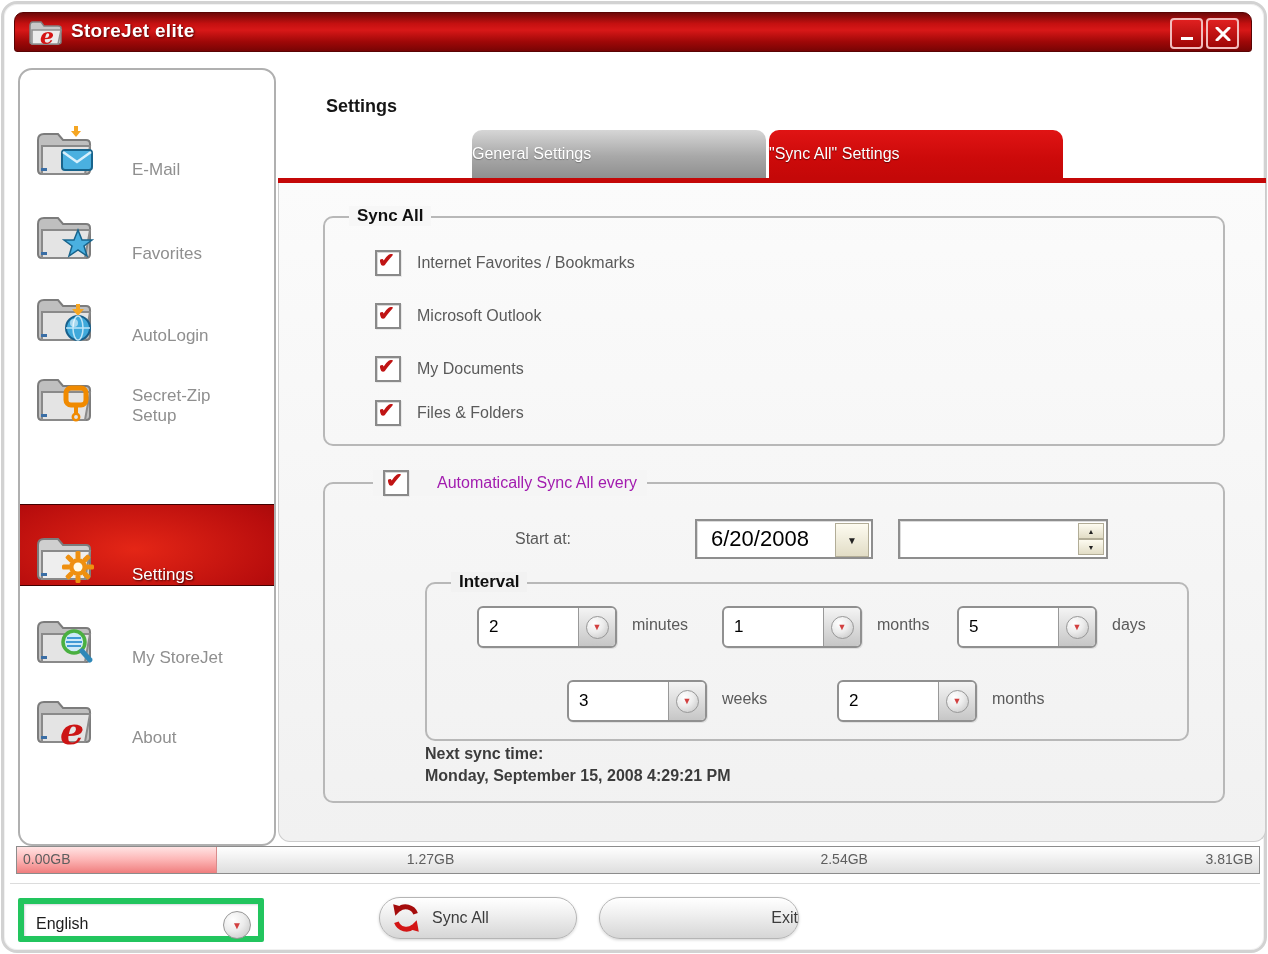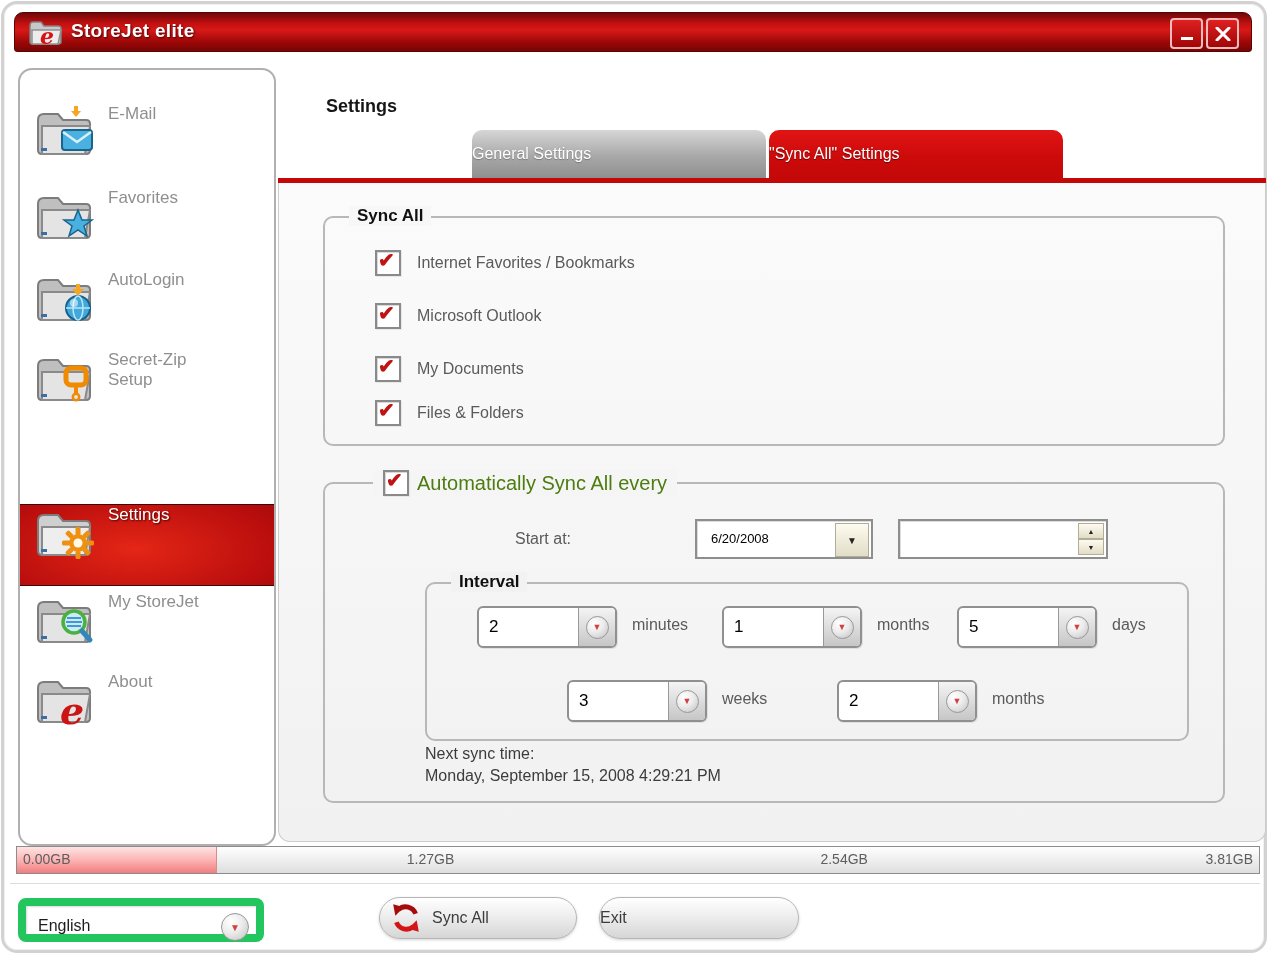--- a/index.html
+++ b/index.html
@@ -17,21 +17,21 @@
                     text-shadow:1px 1px 2px #4d0000; letter-spacing:.3px; }
   .titlebar-icon { position:absolute; left:12px; top:4px; }
   .winbtn { position:absolute; top:5px; width:29px; height:27px; border-radius:4px;
             background:linear-gradient(180deg,#e02020,#a00606); border:2px solid #f2bcbc;
             display:flex; align-items:center; justify-content:center; cursor:pointer; }
   .winbtn.min { right:48px; } .winbtn.close { right:12px; }
 
   
   .sidebar { position:absolute; left:14px; top:64px; width:254px; height:774px;
              background:#ffffff; border:2px solid #b0b0b0; border-radius:14px; overflow:hidden; }
-  .side-item { position:absolute; left:0; width:100%; height:76px; display:flex; align-items:flex-start; cursor:pointer; }
+  .side-item { position:absolute; left:0; width:100%; height:76px; display:flex; align-items:flex-end; cursor:pointer;gap:24px; }
   .side-icon { margin-left:14px; width:64px; height:56px; flex:0 0 64px; }
   .side-label { margin-left:10px; font-size:17px; color:#8f8f8f; line-height:20px; }
   .side-item.selected { background:radial-gradient(120% 150% at 45% 55%, #e42616 0%, #b80d0d 48%, #6f0303 100%);
                         border-top:1px solid #420000; border-bottom:1px solid #420000; }
   .side-item.selected .side-label { color:#ffffff; text-shadow:1px 1px 2px #400; }
 
   
   .page-title { position:absolute; left:322px; top:92px; font-size:18px; font-weight:bold; color:#161616; }
   .tab { position:absolute; top:126px; width:294px; height:48px; border-radius:10px 10px 0 0;
          display:flex; align-items:center; justify-content:flex-start; font-size:16px; color:#ffffff; cursor:pointer; }
@@ -53,74 +53,74 @@
   
   .cb { display:inline-block; width:22px; height:22px; background:#ffffff; border:2px solid #8a8a8a;
         box-shadow:inset 1px 1px 0 #d8d8d8, 1px 1px 0 #e8e8e8; position:relative; cursor:pointer; flex:0 0 22px; }
   .cb .cb-mark { position:absolute; left:1px; top:-4px; font-size:20px; font-weight:bold; color:#c01414; }
   .cb-row { position:absolute; display:flex; align-items:center; height:28px; }
   .cb-row .cb-label { margin-left:16px; font-size:16px; color:#5a5a5a; }
 
   
   .auto-legend { position:absolute; left:94px; top:287px; height:26px; display:flex; align-items:center;
                  background:#f5f5f5; padding:0 10px; z-index:2; }
-  .auto-legend .cb-label { margin-left:8px; font-size:20px; color:#4d7c0f; }
+  .auto-legend .cb-label { margin-left:28px; font-size:16px; color:#a21caf; }
 
   .small-label { position:absolute; font-size:16px; color:#5a5a5a; }
 
   
   .dcombo { position:absolute; height:40px; background:#ffffff; border:2px solid #8e8e8e;
             box-shadow:inset 1px 1px 0 #dcdcdc; box-sizing:border-box; }
-  .dcombo .val { display:block; line-height:36px; padding-left:14px; font-size:13px; color:#000; }
+  .dcombo .val { display:block; line-height:36px; padding-left:14px; font-size:22px; color:#000; }
   .dbtn { position:absolute; right:2px; top:2px; width:32px; height:32px;
           background:linear-gradient(180deg,#fdfbf0,#e2ddc6); border:1px solid #b2ad97;
           display:flex; align-items:center; justify-content:center; font-size:10px; color:#222; cursor:pointer; }
   .spin { position:absolute; right:2px; top:2px; width:26px; height:32px; display:flex; flex-direction:column; }
   .spin-btn { flex:1; background:linear-gradient(180deg,#fdfbf0,#e2ddc6); border:1px solid #b2ad97;
               font-size:7px; color:#222; display:flex; align-items:center; justify-content:center; cursor:pointer; }
 
   
   .icombo { position:absolute; width:140px; height:42px; background:#ffffff; border:2px solid #909090;
             border-radius:6px; box-shadow:1px 1px 0 #e0e0e0; box-sizing:border-box; }
   .icombo .val { display:block; line-height:38px; padding-left:10px; font-size:17px; color:#000; }
   .icombo .btn { position:absolute; right:0; top:0; width:36px; height:38px;
                  background:linear-gradient(180deg,#f4f4f4,#c6c6c6); border-left:1px solid #999;
                  border-radius:0 4px 4px 0; display:flex; align-items:center; justify-content:center; cursor:pointer; }
   .circle-glyph { width:21px; height:21px; border-radius:50%;
                   background:radial-gradient(circle at 35% 30%, #ffffff 0%, #ececec 45%, #c0c0c0 100%);
                   border:1px solid #989898; color:#d24040; font-size:9px;
                   display:flex; align-items:center; justify-content:center; }
 
-  .next-sync { position:absolute; font-size:16px; color:#3c3c3c; line-height:22px; }
+  .next-sync { position:absolute; font-size:16px; color:#3c3c3c; line-height:22px;font-weight:bold; }
 
   
   .capbar { position:absolute; left:12px; top:842px; width:1244px; height:28px;
             background:linear-gradient(180deg,#ffffff 0%,#dedede 100%); border:1px solid #8c8c8c;
             box-sizing:border-box; overflow:hidden;padding-left:7px; }
   .capfill { position:absolute; left:0; top:0; bottom:0; width:16%;
              background:linear-gradient(180deg,#ffe3e3 0%,#fdb9b9 45%,#f07e7e 100%);
              border-right:1px solid #d98c8c; }
   .caplabel { position:absolute; top:4px; font-size:14px; color:#5e5e5e; }
   .footer-separator { position:absolute; left:6px; top:879px; width:1250px; height:1px; background:#dcdcdc; }
 
   
   .langcombo { position:absolute; left:14px; top:894px; width:246px; height:44px; background:#ffffff;
-               border:8px solid #22c55e; border-radius:8px; box-sizing:border-box;
+               border:6px solid #22c55e; border-radius:2px; box-sizing:border-box;
                box-shadow:inset 1px 1px 2px #d8d8e0; }
   .langcombo .val { display:block; line-height:40px; padding-left:12px; font-size:16px; color:#1d1d1d; }
   .langcombo .circle-glyph { position:absolute; right:7px; top:7px; width:26px; height:26px; font-size:10px; }
 
   .pill { position:absolute; top:893px; height:42px; border-radius:21px;
           background:linear-gradient(180deg,#ffffff 0%,#f0f0f0 40%,#d6d6d6 100%);
           border:1px solid #b5b5b5; box-shadow:0 1px 3px rgba(0,0,0,.18), inset 0 1px 0 #fff;
           display:flex; align-items:center; box-sizing:border-box; cursor:pointer; }
   .pill .pill-label { font-size:16px; color:#3c3c3c; }
   .pill.sync { left:375px; width:198px; padding-left:10px; }
   .pill.sync .pill-label { margin-left:10px; }
-  .pill.exit { left:595px; width:200px; justify-content:flex-start; }
+  .pill.exit { left:595px; width:200px; justify-content:flex-end; }
 </style>
 </head>
 <body>
 
 <div class="stage">
   <div class="window">
 
     <div class="titlebar">
       <span class="titlebar-icon">
         <svg width="38" height="30" viewBox="0 0 36 30">

